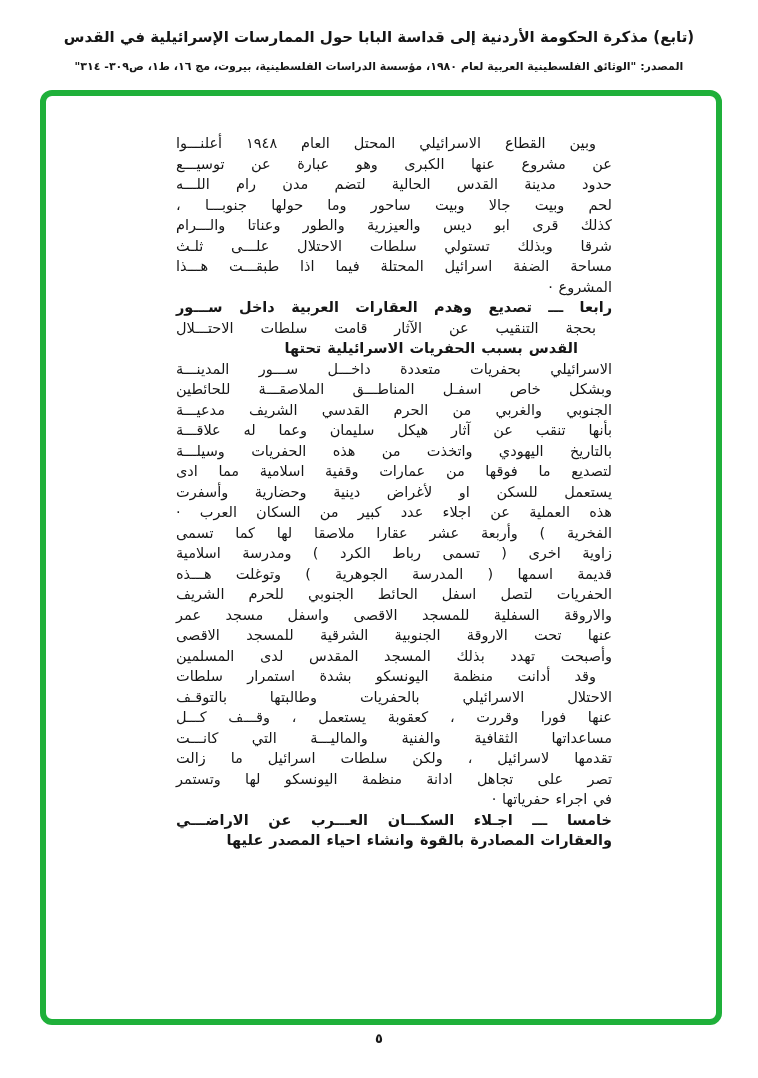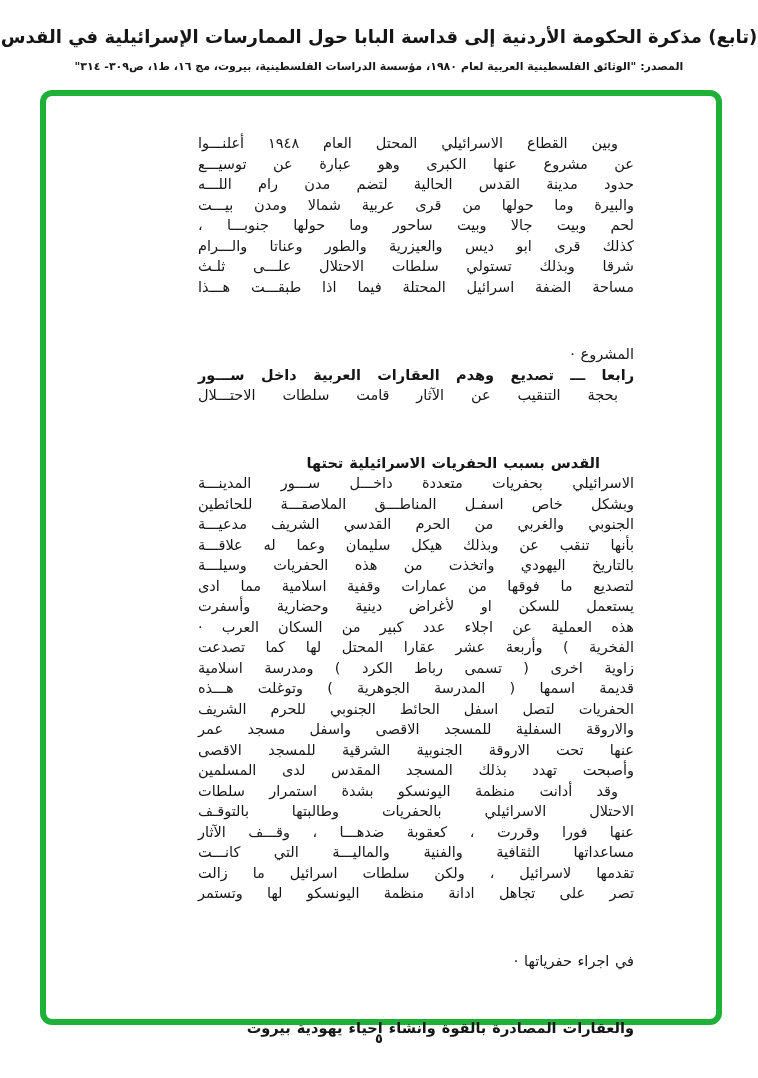--- a/index.html
+++ b/index.html
@@ -12,52 +12,51 @@
     width:758px;height:1078px;
     background:var(--paper);
     position:relative;
     font-family:"DejaVu Sans", sans-serif;
     color:var(--ink);
     overflow:hidden;
   }
   .doc-title{
     position:absolute;top:26px;left:0;right:0;
     text-align:center;direction:rtl;
-    font-weight:bold;font-size:18px;line-height:22px;
+    font-weight:bold;font-size:15px;line-height:22px;
   }
   .doc-source{
     position:absolute;top:59px;left:0;right:0;
     text-align:center;direction:rtl;
     font-weight:bold;font-size:11px;line-height:15px;
   }
   .green-frame{
     position:absolute;left:40px;top:90px;
     width:682px;height:935px;
     border:6px solid var(--green);
     border-radius:12px;
     box-sizing:border-box;
     background:transparent;
   }
   .text-column{
-    position:absolute;top:133px;right:124px;width:436px;
+    position:absolute;top:133px;right:146px;width:436px;
   }
   .line{
     direction:rtl;
     font-size:14.5px;
     line-height:20.5px;
     height:20.5px;
     text-align:justify;
     text-align-last:justify;
     word-spacing:1px;
     white-space:nowrap;
   }
   .line.lastline{
     text-align:right;
     text-align-last:right;
-    margin-top:47px;
   }
   .line.bold{font-weight:bold;}
   .line.indent{padding-right:16px;}
   .line.hang{padding-right:34px;}
   .page-number{
     position:absolute;top:1031px;left:0;right:0;
     text-align:center;
     font-weight:bold;font-size:13px;
   }
 </style>
@@ -67,47 +66,47 @@
 <div class="doc-title">(تابع)  مذكرة الحكومة الأردنية إلى قداسة البابا حول الممارسات الإسرائيلية في القدس</div>
 
 <div class="doc-source">المصدر: "الوثائق الفلسطينية العربية لعام ١٩٨٠،  مؤسسة الدراسات الفلسطينية، بيروت، مج ١٦، ط١، ص٣٠٩- ٣١٤"</div>
 
 <div class="green-frame"></div>
 
 <div class="text-column">
     <div class="line indent">وبين القطاع الاسرائيلي المحتل العام ١٩٤٨ أعلنـــوا</div>
     <div class="line">عن مشروع عنها الكبرى وهو عبارة عن توسيـــع</div>
     <div class="line">حدود مدينة القدس الحالية لتضم مدن رام اللـــه</div>
-    <div class="line">والبيرة وما حولها من قرى عربية شمالا ومدن بيـــت</div>
     <div class="line">لحم وبيت جالا وبيت ساحور وما حولها جنوبـــا ،</div>
     <div class="line">كذلك قرى ابو ديس والعيزرية والطور وعناتا والـــرام</div>
     <div class="line">شرقا وبذلك تستولي سلطات الاحتلال علـــى ثلـث</div>
     <div class="line">مساحة الضفة اسرائيل المحتلة فيما اذا طبقـــت هـــذا</div>
     <div class="line lastline">المشروع ·</div>
     <div class="line bold">رابعا ـــ تصديع وهدم العقارات العربية داخل ســـور</div>
     <div class="line indent">بحجة التنقيب عن الآثار قامت سلطات الاحتـــلال</div>
     <div class="line bold lastline hang">القدس بسبب الحفريات الاسرائيلية تحتها</div>
     <div class="line">الاسرائيلي بحفريات متعددة داخـــل ســـور المدينـــة</div>
     <div class="line">وبشكل خاص اسفـل المناطـــق الملاصقـــة للحائطين</div>
     <div class="line">الجنوبي والغربي من الحرم القدسي الشريف مدعيـــة</div>
-    <div class="line">بأنها تنقب عن وبذلك هيكل سليمان وعما له علاقـــة</div>
+    <div class="line">بأنها تنقب عن آثار هيكل سليمان وعما له علاقـــة</div>
     <div class="line">بالتاريخ اليهودي واتخذت من هذه الحفريات وسيلـــة</div>
     <div class="line">لتصديع ما فوقها من عمارات وقفية اسلامية مما ادى</div>
     <div class="line">يستعمل للسكن او لأغراض دينية وحضارية وأسفرت</div>
     <div class="line">هذه العملية عن اجلاء عدد كبير من السكان العرب ·</div>
-    <div class="line">الفخرية ) وأربعة عشر عقارا المحتل لها كما تصدعت</div>
+    <div class="line">الفخرية ) وأربعة عشر عقارا ملاصقا لها كما تسمى</div>
     <div class="line">زاوية اخرى ( تسمى رباط الكرد ) ومدرسة اسلامية</div>
     <div class="line">قديمة اسمها ( المدرسة الجوهرية ) وتوغلت هـــذه</div>
     <div class="line">الحفريات لتصل اسفل الحائط الجنوبي للحرم الشريف</div>
     <div class="line">والاروقة السفلية للمسجد الاقصى واسفل مسجد عمر</div>
     <div class="line">عنها تحت الاروقة الجنوبية الشرقية للمسجد الاقصى</div>
     <div class="line">وأصبحت تهدد بذلك المسجد المقدس لدى المسلمين</div>
     <div class="line indent">وقد أدانت منظمة اليونسكو بشدة استمرار سلطات</div>
     <div class="line">الاحتلال الاسرائيلي بالحفريات وطالبتها بالتوقـف</div>
-    <div class="line">عنها فورا وقررت ، كعقوبة ضدهـــا ، وقـــف الآثار</div>
+    <div class="line">عنها فورا وقررت ، كعقوبة يستعمل ، وقـــف كـــل</div>
     <div class="line">مساعداتها الثقافية والفنية والماليـــة التي كانـــت</div>
     <div class="line">تقدمها لاسرائيل ، ولكن سلطات اسرائيل ما زالت</div>
     <div class="line">تصر على تجاهل ادانة منظمة اليونسكو لها وتستمر</div>
     <div class="line lastline">في اجراء حفرياتها ·</div>
-    <div class="line bold lastline">والعقارات المصادرة بالقوة وانشاء احياء يهودية بيروت</div>
+    <div class="line bold">خامسا ـــ اجـلاء السكـــان العـــرب عن الاراضـــي</div>
+    <div class="line bold lastline">والعقارات المصادرة بالقوة وانشاء احياء المصدر عليها</div>
   </div>
 
 <div class="page-number">٥</div>
 
 </body></html>

